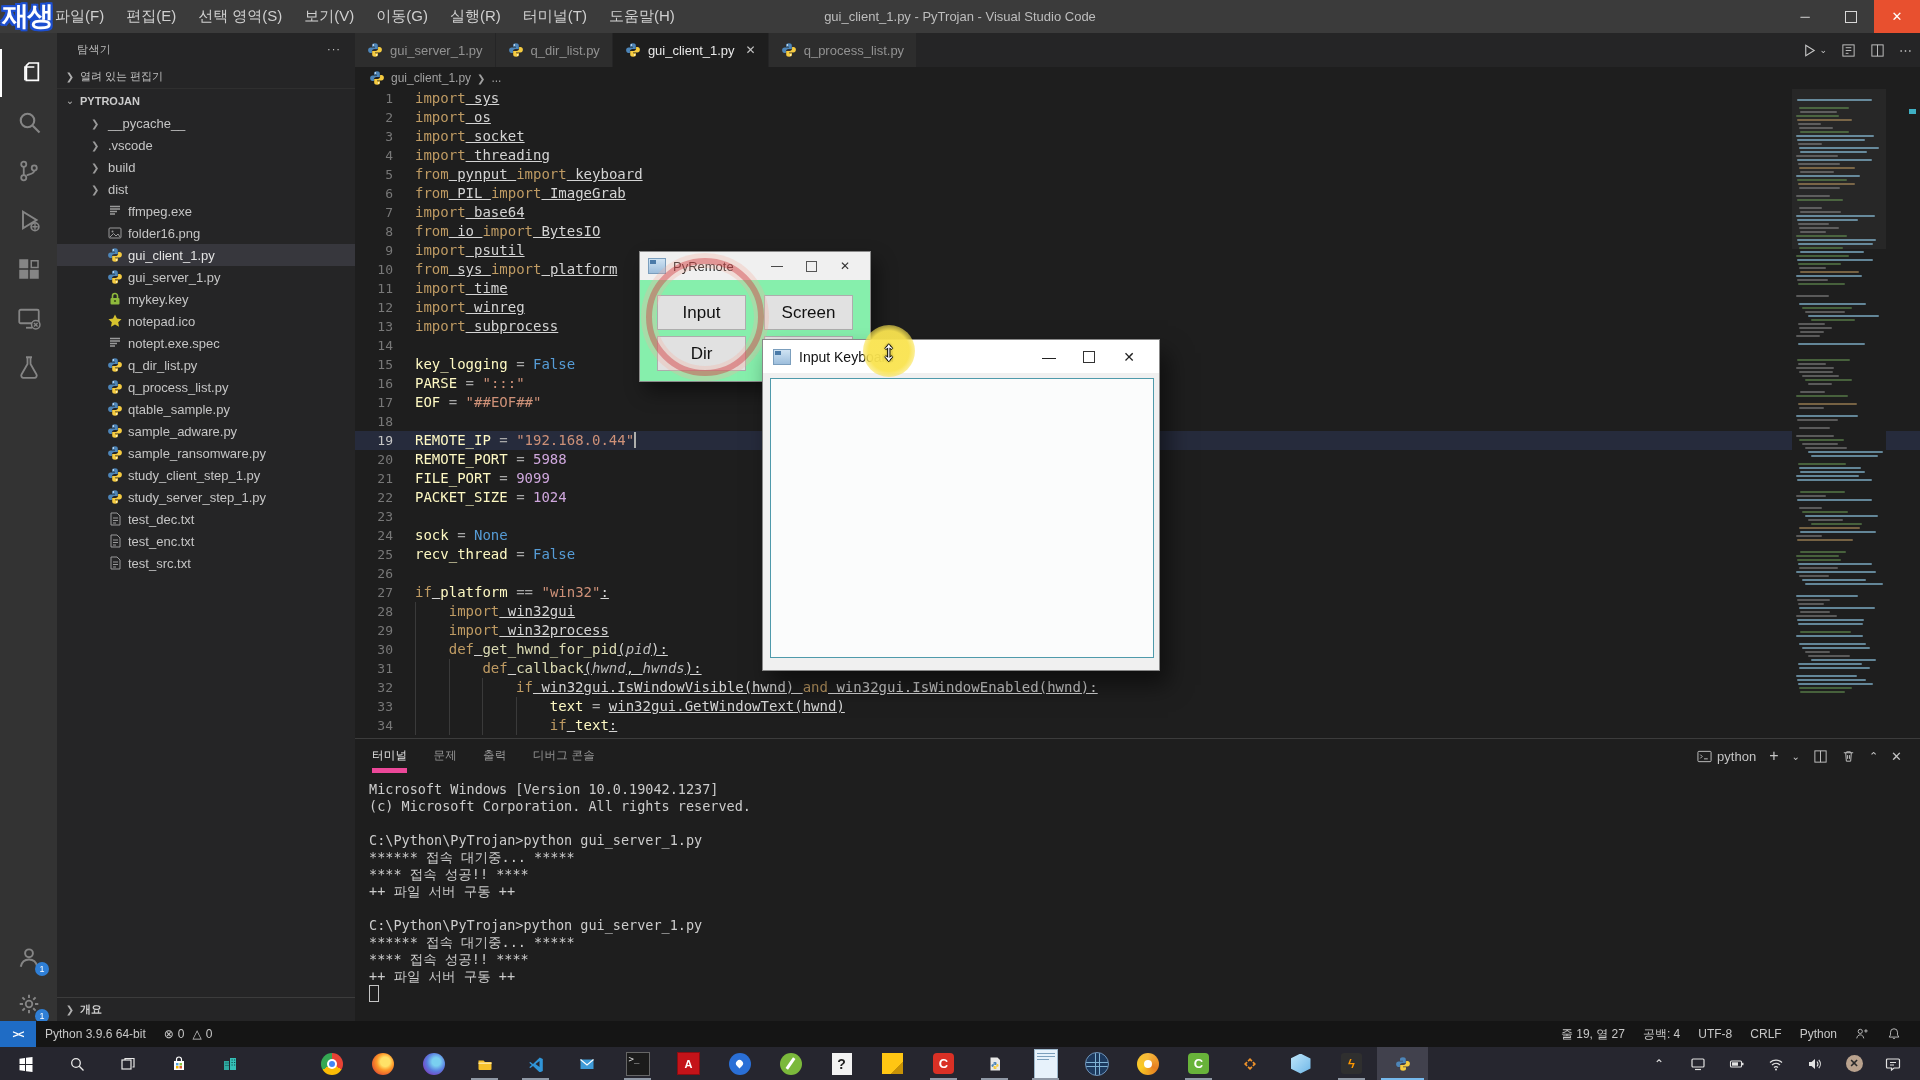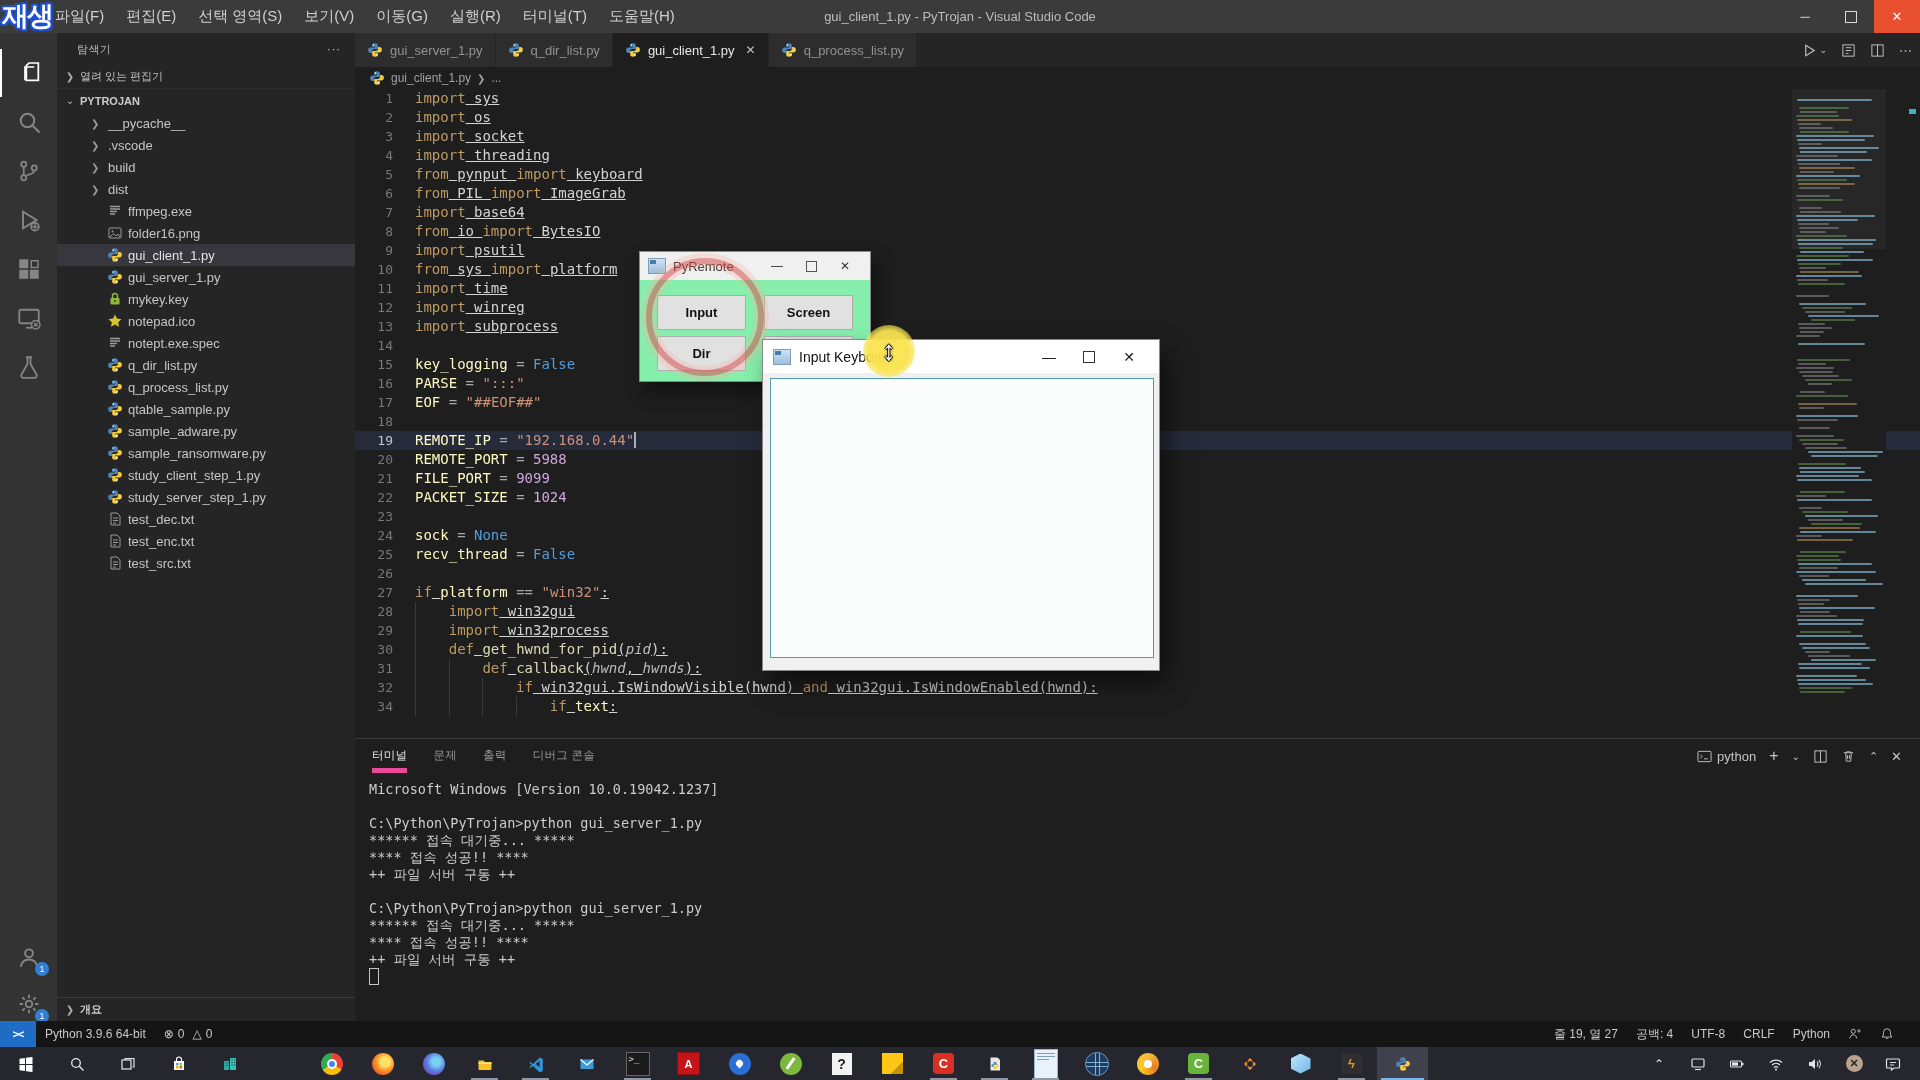--- a/index.html
+++ b/index.html
@@ -68,40 +68,40 @@
   #term-actions svg{width:15px;height:15px;}
   #term-body{position:absolute;left:14px;top:42px;right:20px;bottom:4px;font-family:"DejaVu Sans Mono","Liberation Mono",monospace;
              font-size:13.5px;color:#cccccc;}
   .trow{height:17px;line-height:17px;white-space:pre;}
   .tcursor{display:inline-block;width:8px;height:15px;border:1px solid #c5c5c5;vertical-align:-2px;}
   
   #statusbar{position:absolute;left:0;top:1021px;width:1920px;height:26px;background:#151515;display:flex;align-items:center;font-size:12px;color:#c8c8c8;}
   #remote-ind{width:36px;height:26px;background:#1f6cc5;color:#fff;display:flex;align-items:center;justify-content:center;
               font-size:11px;font-weight:bold;letter-spacing:-1px;}
   .sb-item{display:flex;align-items:center;gap:4px;padding:0 9px;white-space:nowrap;}
-  #sb-right{margin-left:auto;display:flex;padding-right:17px;}
+  #sb-right{margin-left:auto;display:flex;padding-right:10px;}
   
   #taskbar{position:absolute;left:0;top:1047px;width:1920px;height:33px;background:#26262f;display:flex;align-items:stretch;}
   .tb-slot{width:51px;display:flex;align-items:center;justify-content:center;position:relative;}
   .tb-slot.open::after{content:"";position:absolute;bottom:0;left:12px;right:12px;height:2px;background:#8f98a5;}
   .tb-slot.activeapp{background:#41414d;}
   .tb-slot.activeapp::after{content:"";position:absolute;bottom:0;left:4px;right:4px;height:2px;background:#76b9ed;}
   .tb-ic{width:24px;height:24px;display:flex;align-items:center;justify-content:center;font-size:15px;}
   #tray{margin-left:auto;display:flex;align-items:center;gap:17px;padding-right:16px;color:#e2e2e2;}
   #tray .tr{display:flex;align-items:center;justify-content:center;width:22px;height:22px;}
   
   #win-pyremote{position:absolute;left:639px;top:251px;width:230px;height:129px;background:#86efac;border:1px solid #8a8a8a;
                 box-shadow:6px 10px 18px rgba(0,0,0,.45);z-index:20;}
   .wtitle{height:28px;display:flex;align-items:center;gap:7px;padding:0 8px;color:#1b1b1b;font-size:13px;background:#f0f0f0;}
   .wtitle .wbtns{margin-left:auto;display:flex;gap:0;}
   .wtitle .wb{width:34px;height:26px;display:flex;align-items:center;justify-content:center;color:#333;font-size:12px;}
   .appico{width:16px;height:14px;border:1px solid #7b9ebd;background:linear-gradient(#cfe3f3,#9dbedc);position:relative;flex:0 0 16px;}
   .appico::before{content:"";position:absolute;left:1px;top:1px;width:6px;height:4px;background:#4a7aa8;}
-  .pybtn{position:absolute;width:87px;height:33px;background:#e1e1e1;border:1px solid #adadad;color:#111;font-size:13px;
-         display:flex;align-items:center;justify-content:center;font-weight:bold;}
+  .pybtn{position:absolute;width:87px;height:33px;background:#e1e1e1;border:1px solid #adadad;color:#111;font-size:17px;
+         display:flex;align-items:center;justify-content:center;}
   #win-keyboard{position:absolute;left:762px;top:339px;width:396px;height:330px;background:#f0f0f0;border:1px solid #888;
                 box-shadow:8px 14px 22px rgba(0,0,0,.5);z-index:30;}
   #kb-title{height:33px;background:#ffffff;display:flex;align-items:center;gap:8px;padding:0 10px;color:#111;font-size:14px;}
   #kb-title .wb{width:40px;height:30px;display:flex;align-items:center;justify-content:center;color:#222;font-size:14px;}
   #kb-edit{position:absolute;left:7px;top:38px;width:382px;height:278px;background:#fbfcfc;border:1px solid #4f9aab;}
   #circle-red{position:absolute;left:646px;top:258px;width:106px;height:106px;border-radius:50%;z-index:25;
               border:6px solid rgba(216,90,90,.6);box-shadow:0 0 0 5px rgba(245,176,160,.30),inset 0 0 0 4px rgba(245,176,160,.30);}
   #circle-yellow{position:absolute;left:863px;top:325px;width:52px;height:52px;border-radius:50%;z-index:40;
                  background:radial-gradient(circle,rgba(249,227,79,.95) 0 55%,rgba(249,227,79,.55) 72%,rgba(249,227,79,0) 78%);
                  display:flex;align-items:center;justify-content:center;}
@@ -519,20 +519,21 @@
         <div class="cl"><span class="ln">23</span></div>
         <div class="cl"><span class="ln">24</span><span class="tk-v">sock</span><span class="tk-o"> = </span><span class="tk-c">None</span></div>
         <div class="cl"><span class="ln">25</span><span class="tk-v">recv_thread</span><span class="tk-o"> = </span><span class="tk-c">False</span></div>
         <div class="cl"><span class="ln">26</span></div>
         <div class="cl"><span class="ln">27</span><span class="tk-k">if</span><span class="tk-p"> </span><span class="tk-v">platform</span><span class="tk-o"> == </span><span class="tk-s">"win32"</span><span class="tk-p">:</span></div>
         <div class="cl"><span class="ln">28</span><span class="g" style="border-left-color:#3a3a3a"></span><span class="tk-k">import</span><span class="tk-p"> win32gui</span></div>
         <div class="cl"><span class="ln">29</span><span class="g" style="border-left-color:#3a3a3a"></span><span class="tk-k">import</span><span class="tk-p"> win32process</span></div>
         <div class="cl"><span class="ln">30</span><span class="g" style="border-left-color:#3a3a3a"></span><span class="tk-k">def</span><span class="tk-p"> </span><span class="tk-f">get_hwnd_for_pid</span><span class="tk-p">(</span><span class="tk-pr">pid</span><span class="tk-p">):</span></div>
         <div class="cl"><span class="ln">31</span><span class="g" style="border-left-color:#3a3a3a"></span><span class="g"></span><span class="tk-k">def</span><span class="tk-p"> </span><span class="tk-f">callback</span><span class="tk-p">(</span><span class="tk-pr">hwnd</span><span class="tk-p">, </span><span class="tk-pr">hwnds</span><span class="tk-p">):</span></div>
         <div class="cl"><span class="ln">32</span><span class="g" style="border-left-color:#3a3a3a"></span><span class="g"></span><span class="g"></span><span class="tk-k">if</span><span class="tk-p"> win32gui.IsWindowVisible(hwnd) </span><span class="tk-k">and</span><span class="tk-p"> win32gui.IsWindowEnabled(hwnd):</span></div>
+        <div class="cl"><span class="ln">33</span><span class="g" style="border-left-color:#3a3a3a"></span><span class="g"></span><span class="g"></span><span class="g"></span><span class="tk-v">text</span><span class="tk-o"> = </span><span class="tk-p">win32gui.GetWindowText(hwnd)</span></div>
         <div class="cl"><span class="ln">34</span><span class="g" style="border-left-color:#3a3a3a"></span><span class="g"></span><span class="g"></span><span class="g"></span><span class="tk-k">if</span><span class="tk-p"> </span><span class="tk-v">text</span><span class="tk-p">:</span></div>
       </div>
     <div id="minimap">
         <div id="mm-slider"></div>
         <div class="mm-row" style="left: 5px; top: 10px; width: 74.6749px; background: rgb(156, 220, 254); opacity: 0.55;"></div>
         <div class="mm-row" style="left: 7px; top: 18px; width: 49.9591px; background: rgb(106, 153, 85); opacity: 0.55;"></div>
         <div class="mm-row" style="left: 8px; top: 22px; width: 37.4139px; background: rgb(141, 141, 141); opacity: 0.55;"></div>
         <div class="mm-row" style="left: 4px; top: 26px; width: 42.8366px; background: rgb(106, 153, 85); opacity: 0.55;"></div>
         <div class="mm-row" style="left: 5px; top: 30px; width: 54.5739px; background: rgb(191, 155, 99); opacity: 0.55;"></div>
         <div class="mm-row" style="left: 6px; top: 34px; width: 23.2594px; background: rgb(141, 141, 141); opacity: 0.55;"></div>
@@ -683,20 +684,21 @@
       <span>
         <svg viewBox="0 0 16 16">
             <path d="M3 4h10M6 4V3h4v1M5 4l.7 9h4.6L11 4M7 6.5v4M9 6.5v4" fill="none" stroke="#c5c5c5"></path>
           </svg>
         </span>
       <span style="font-size:11px;">⌃</span>
       <span>✕</span>
     </div>
     <div id="term-body">
         <div class="trow">Microsoft Windows [Version 10.0.19042.1237]</div>
+        <div class="trow">(c) Microsoft Corporation. All rights reserved.</div>
         <div class="trow"></div>
         <div class="trow">C:\Python\PyTrojan&gt;python gui_server_1.py</div>
         <div class="trow">****** 접속 대기중... *****</div>
         <div class="trow">**** 접속 성공!! ****</div>
         <div class="trow">++ 파일 서버 구동 ++</div>
         <div class="trow"></div>
         <div class="trow">C:\Python\PyTrojan&gt;python gui_server_1.py</div>
         <div class="trow">****** 접속 대기중... *****</div>
         <div class="trow">**** 접속 성공!! ****</div>
         <div class="trow">++ 파일 서버 구동 ++</div>

